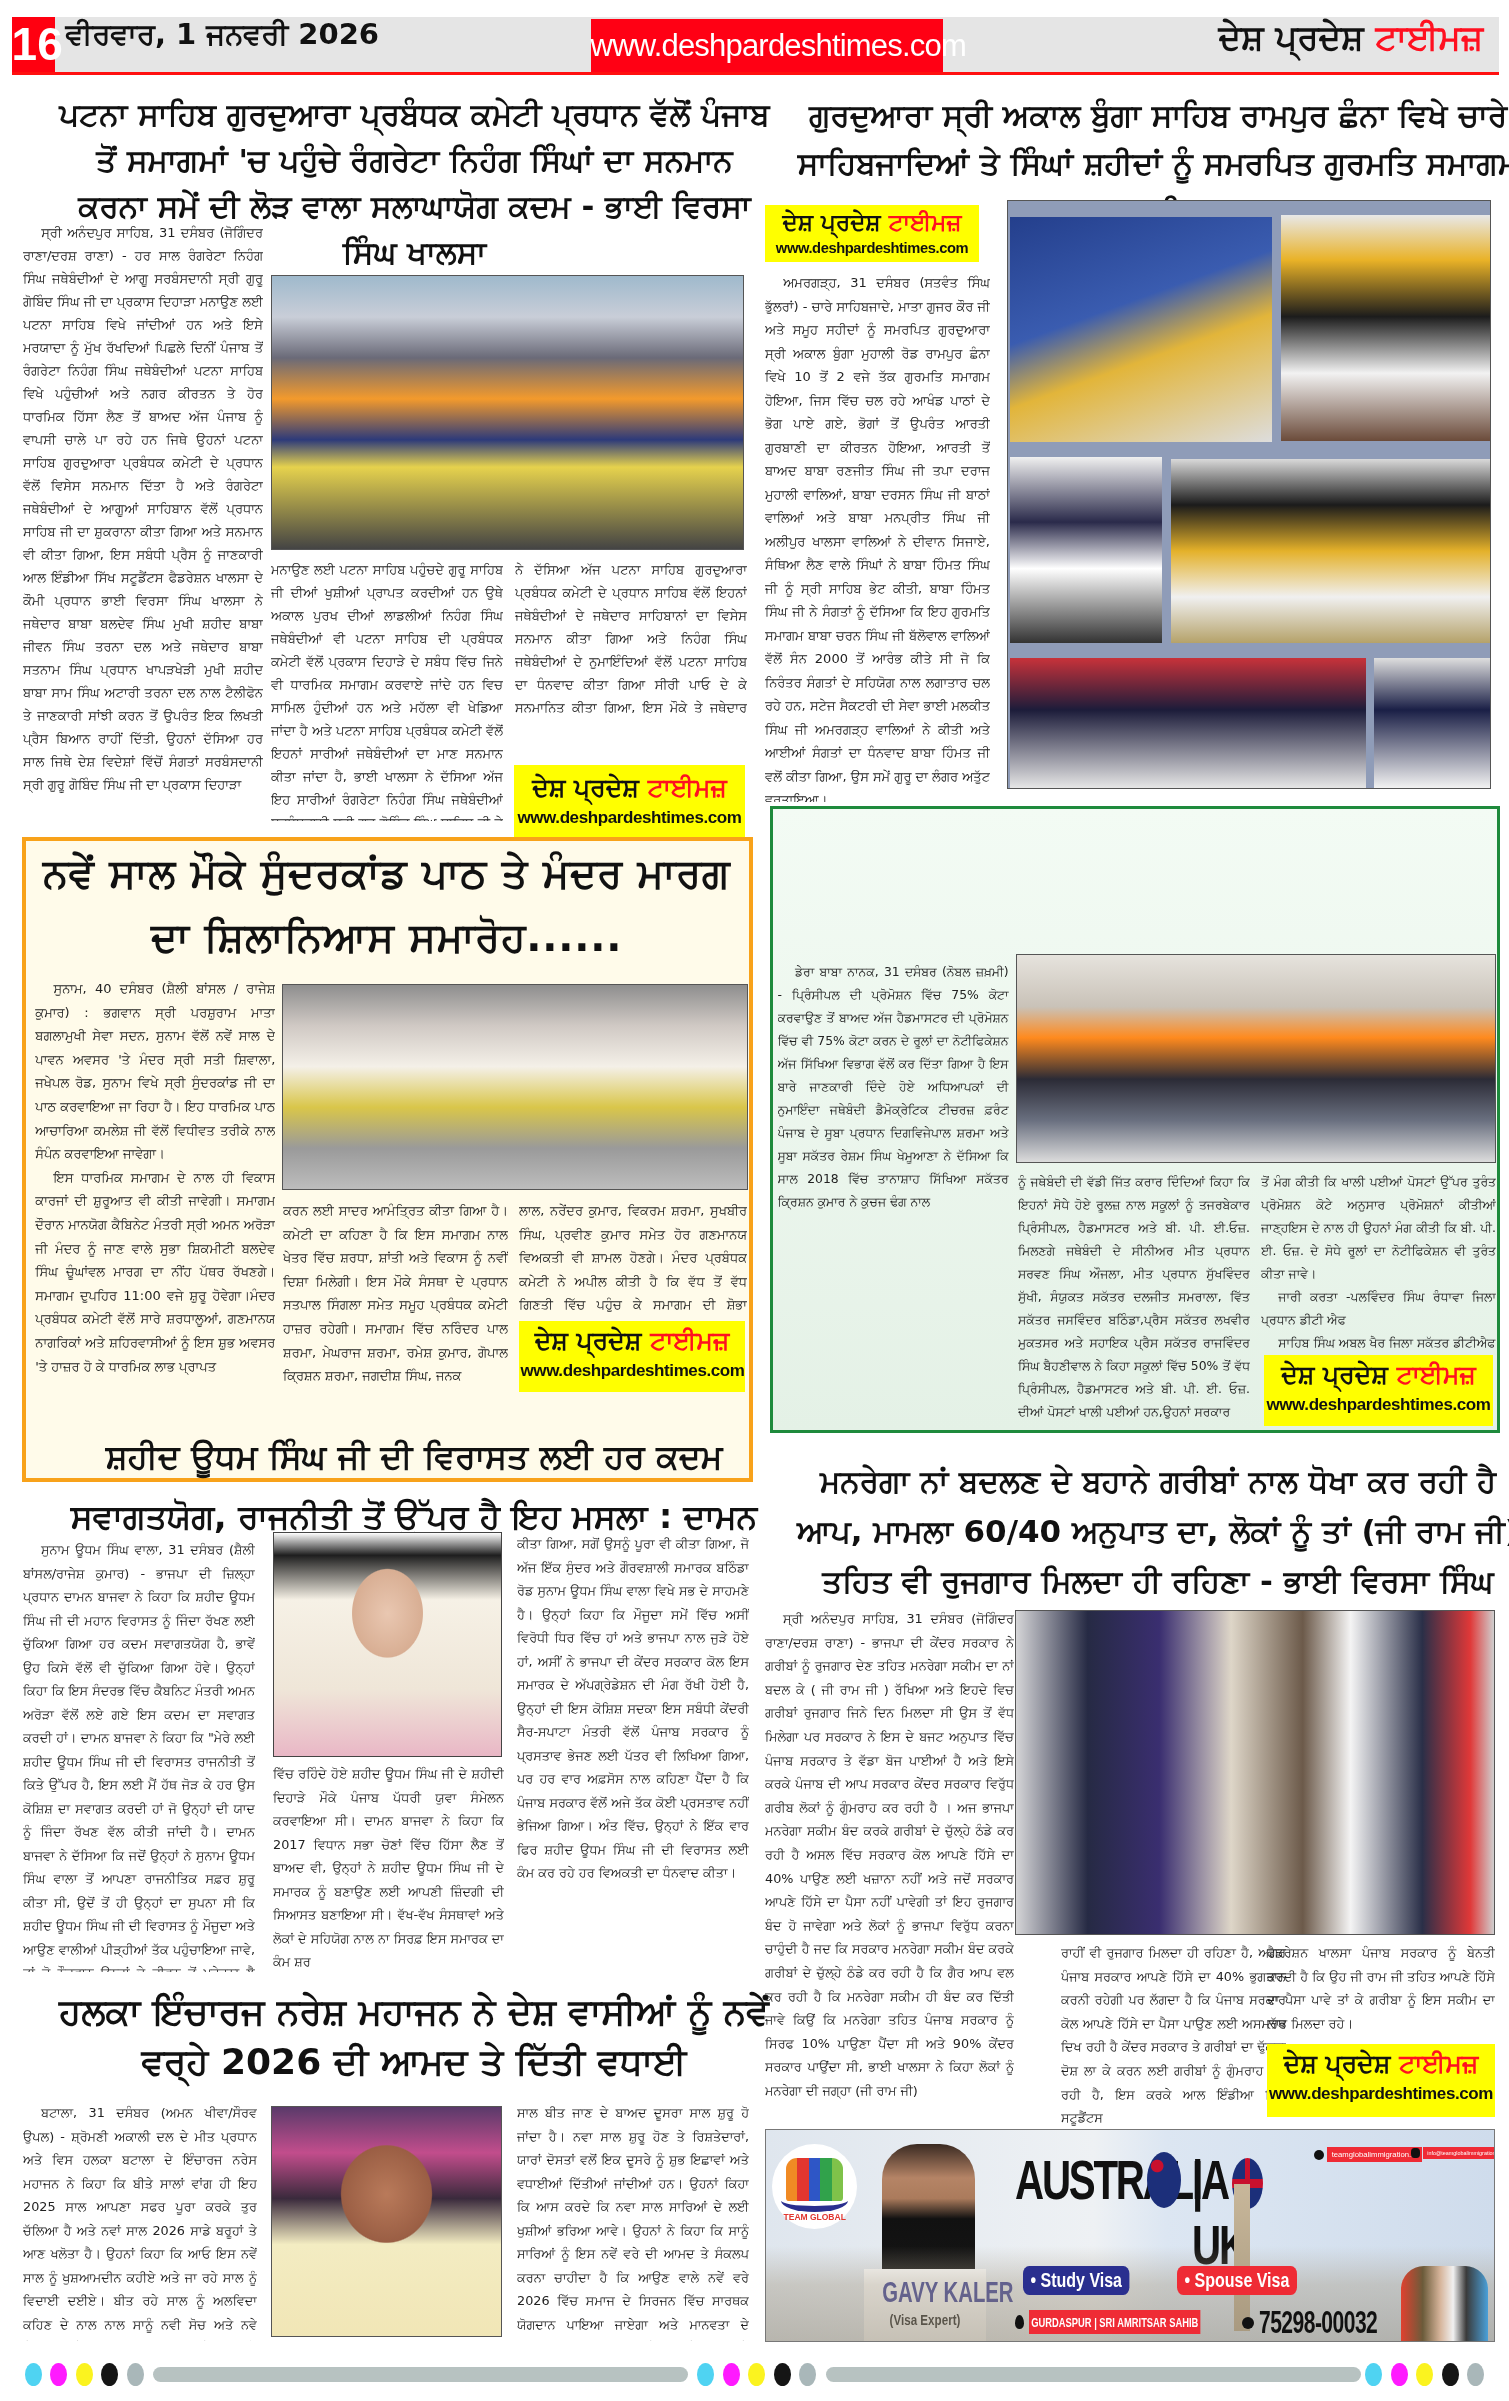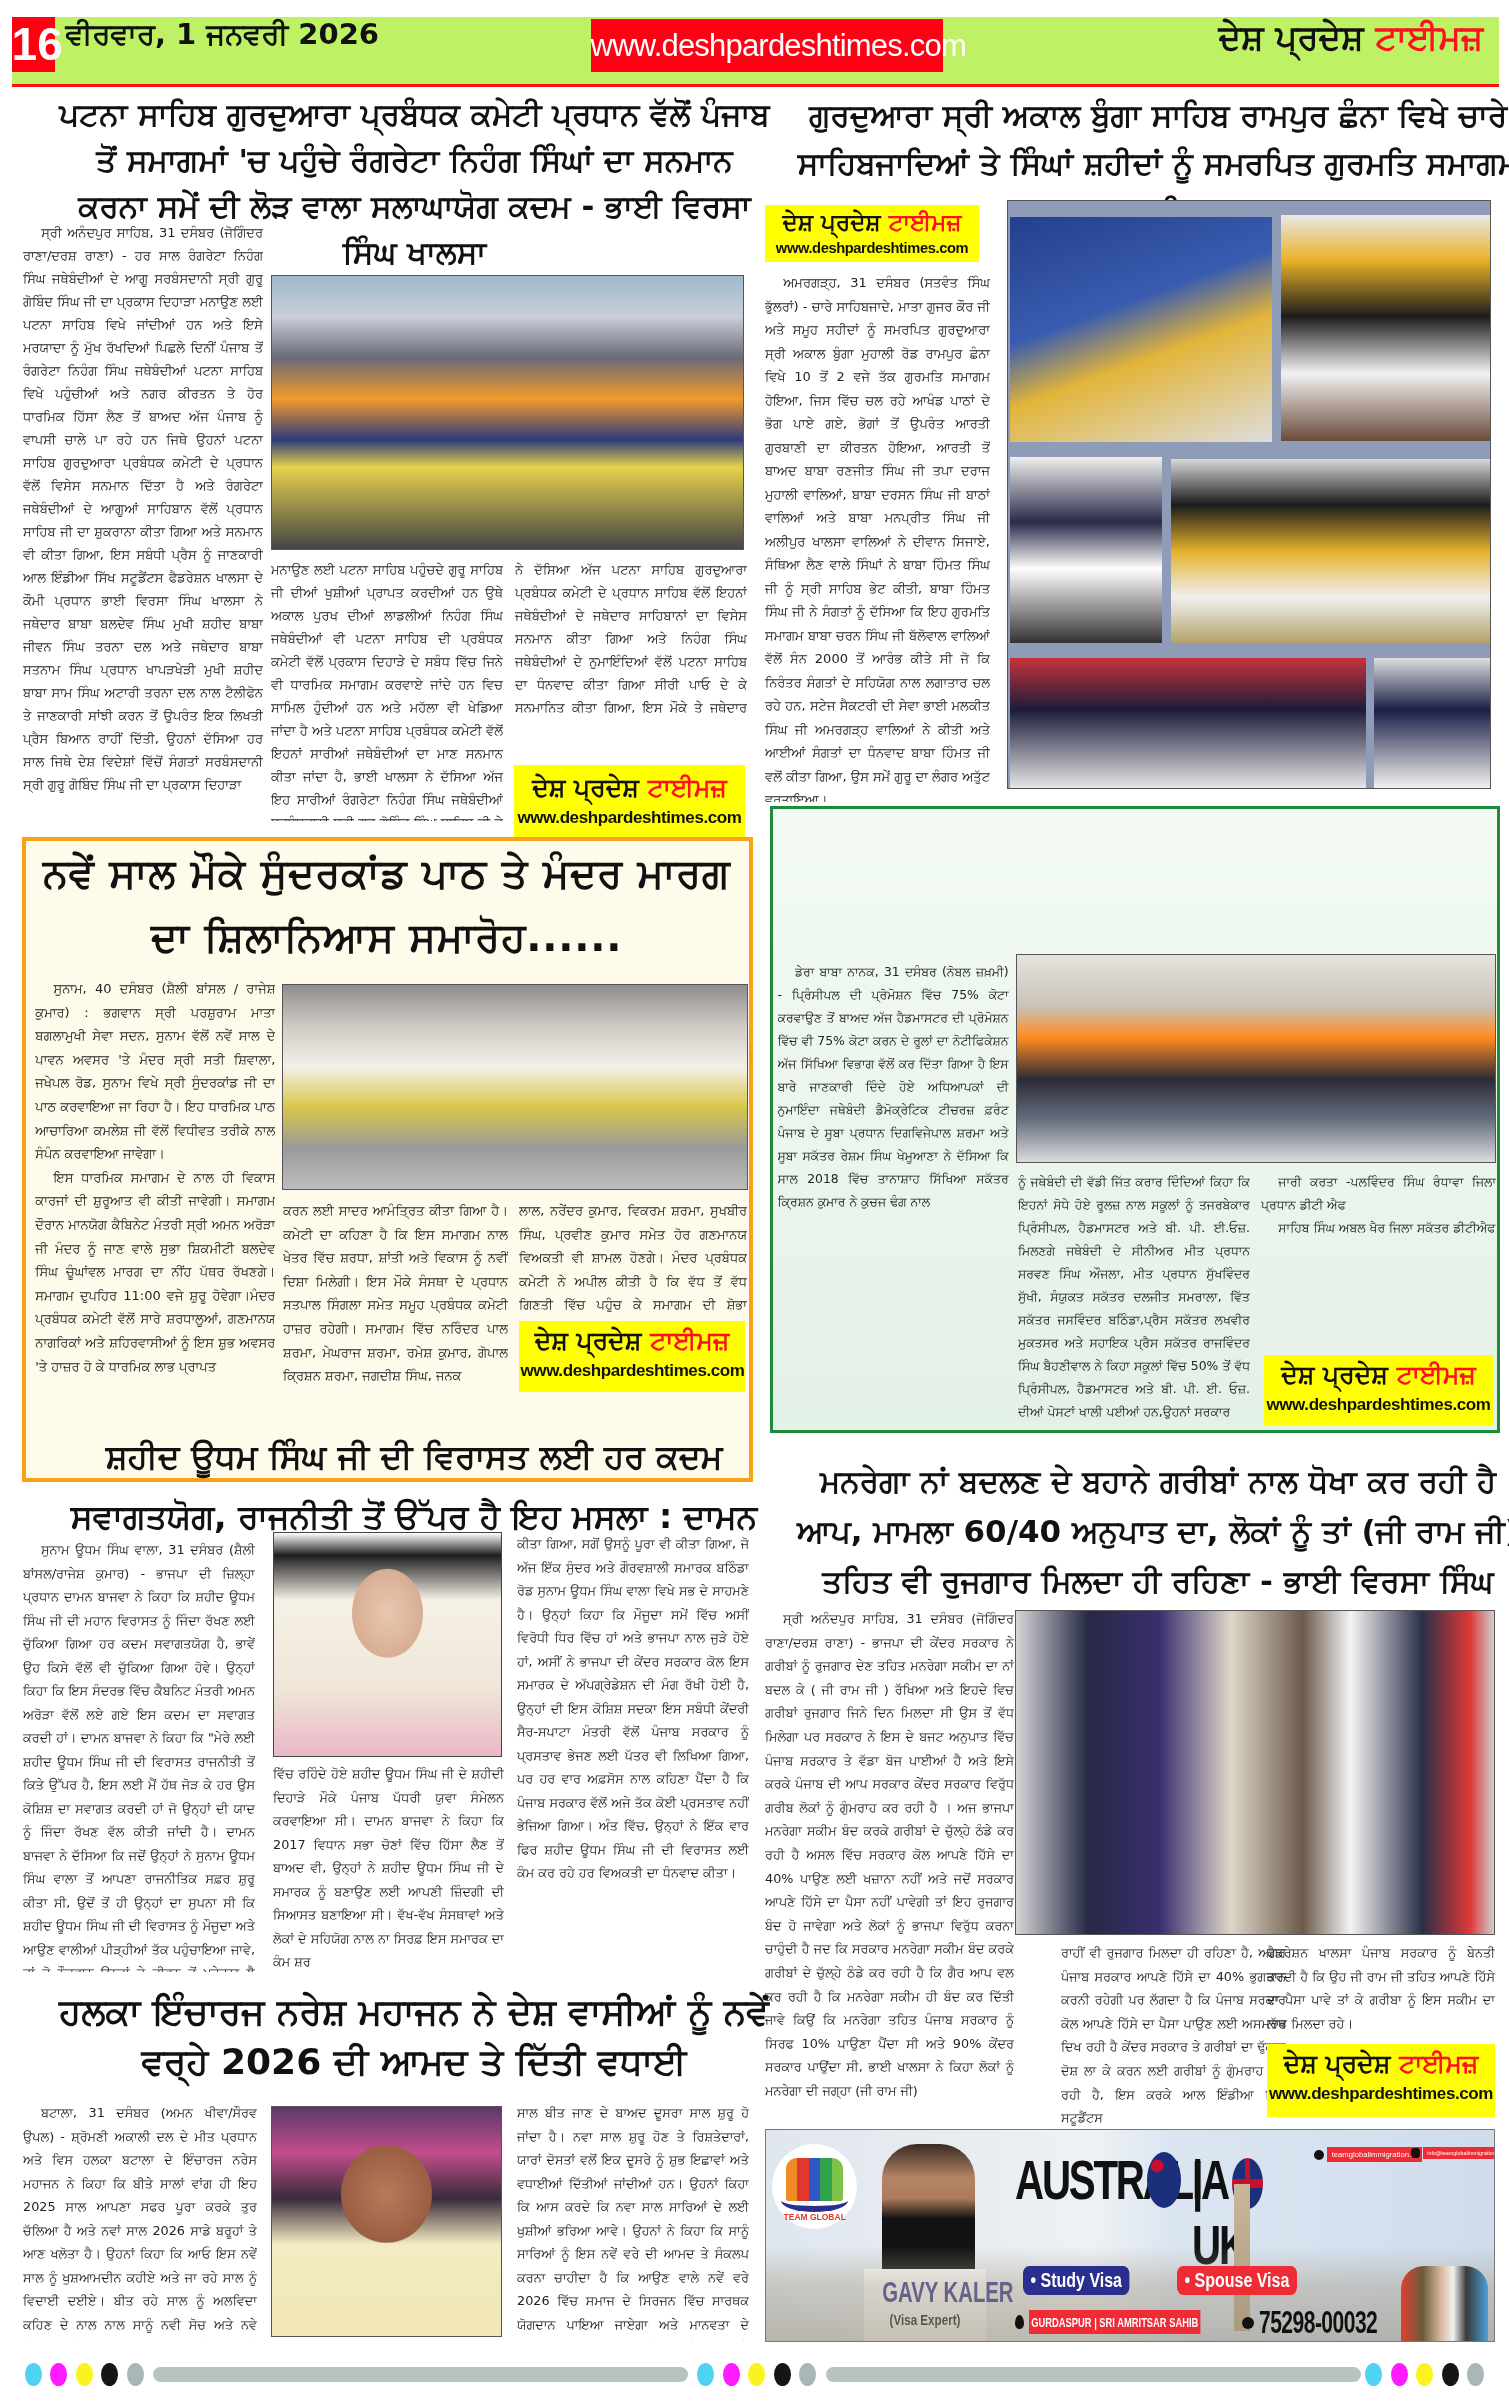--- a/index.html
+++ b/index.html
@@ -1,21 +1,21 @@
 <!DOCTYPE html>
 <html style="font-size:12.4px"><head>
 <meta charset="utf-8">
 <style>
   * { box-sizing: border-box; margin: 0; padding: 0; }
   html, body { width: 1510px; height: 2401px; background: #ffffff; overflow: hidden; }
   body { position: relative; font-family: "DejaVu Sans", sans-serif; color: #111; }
   .abs { position: absolute; }
 
   
-  .masthead { left: 11.6px; top: 17px; width: 1487px; height: 70px; background: #bef264; border-bottom: 3.1px solid #ff1010; }
+  .masthead { left: 11.6px; top: 17px; width: 1487px; height: 58px; background: #e5e5e5; border-bottom: 3.1px solid #ff1010; }
   .pg-num { left: 0; top: 0; width: 43px; height: 55px; background: #ff0010; color: #fff; font: bold 46px "Liberation Sans", sans-serif; text-align: center; line-height: 55px; }
   .pg-date { left: 54px; top: 0; height: 55px; line-height: 55px; font: bold 29px "DejaVu Sans", sans-serif; color: #111; }
   .pg-url { left: 579px; top: 1.5px; width: 352px; height: 53px; background: #ff0014; color: #fff; font: 31px "Liberation Sans", sans-serif; text-align: center; line-height: 53px; letter-spacing: -0.8px; }
   .pg-brand { right: 15.5px; top: 0; height: 55px; line-height: 55px; font: bold 34px "DejaVu Sans", sans-serif; }
   .brand-dark { color: #111; }
   .brand-red { color: #ff1020; }
 
   
   .headline { font-family: "DejaVu Sans", sans-serif; font-weight: bold; text-align: center; color: #111; }
   .h-big { font-size: 34px; line-height: 48px; margin-left: 27px; }
@@ -123,20 +123,21 @@
     <p>ਡੇਰਾ ਬਾਬਾ ਨਾਨਕ, 31 ਦਸੰਬਰ (ਨੋਬਲ ਜ਼ਖ਼ਮੀ) - ਪ੍ਰਿੰਸੀਪਲ ਦੀ ਪ੍ਰੋਮੋਸ਼ਨ ਵਿੱਚ 75% ਕੋਟਾ ਕਰਵਾਉਣ ਤੋਂ ਬਾਅਦ ਅੱਜ ਹੈਡਮਾਸਟਰ ਦੀ ਪ੍ਰੋਮੋਸ਼ਨ ਵਿੱਚ ਵੀ 75% ਕੋਟਾ ਕਰਨ ਦੇ ਰੂਲਾਂ ਦਾ ਨੋਟੀਫਿਕੇਸ਼ਨ ਅੱਜ ਸਿੱਖਿਆ ਵਿਭਾਗ ਵੱਲੋਂ ਕਰ ਦਿੱਤਾ ਗਿਆ ਹੈ ਇਸ ਬਾਰੇ ਜਾਣਕਾਰੀ ਦਿੰਦੇ ਹੋਏ ਅਧਿਆਪਕਾਂ ਦੀ ਨੁਮਾਇੰਦਾ ਜਥੇਬੰਦੀ ਡੈਮੋਕ੍ਰੇਟਿਕ ਟੀਚਰਜ਼ ਫ਼ਰੰਟ ਪੰਜਾਬ ਦੇ ਸੂਬਾ ਪ੍ਰਧਾਨ ਦਿਗਵਿਜੇਪਾਲ ਸ਼ਰਮਾ ਅਤੇ ਸੂਬਾ ਸਕੱਤਰ ਰੇਸ਼ਮ ਸਿੰਘ ਖੇਮੂਆਣਾ ਨੇ ਦੱਸਿਆ ਕਿ ਸਾਲ 2018 ਵਿੱਚ ਤਾਨਾਸ਼ਾਹ ਸਿੱਖਿਆ ਸਕੱਤਰ ਕ੍ਰਿਸ਼ਨ ਕੁਮਾਰ ਨੇ ਕੁਚਜ ਢੰਗ ਨਾਲ</p>
   </div>
   <div class="abs photo" style="left:243px; top:145px; width:480px; height:209px;">
     <div class="photo-inner" style="background:linear-gradient(180deg,#e6e3dd 0%,#c9c2b8 25%,#ff8a1e 40%,#2b2b36 60%,#6a7080 80%,#dcdcdc 100%);"></div>
   </div>
 
   <div class="abs col" style="left:245px; top:361px; width:232px; font-size:12.4px; line-height:23px; height:260px; overflow:hidden;">
     <p style="text-indent:0">ਨੂੰ ਜਥੇਬੰਦੀ ਦੀ ਵੱਡੀ ਜਿੱਤ ਕਰਾਰ ਦਿੰਦਿਆਂ ਕਿਹਾ ਕਿ ਇਹਨਾਂ ਸੋਧੇ ਹੋਏ ਰੂਲਜ਼ ਨਾਲ ਸਕੂਲਾਂ ਨੂੰ ਤਜਰਬੇਕਾਰ ਪ੍ਰਿੰਸੀਪਲ, ਹੈਡਮਾਸਟਰ ਅਤੇ ਬੀ. ਪੀ. ਈ.ਓਜ਼. ਮਿਲਣਗੇ ਜਥੇਬੰਦੀ ਦੇ ਸੀਨੀਅਰ ਮੀਤ ਪ੍ਰਧਾਨ ਸਰਵਣ ਸਿੰਘ ਔਜਲਾ, ਮੀਤ ਪ੍ਰਧਾਨ ਸੁੱਖਵਿੰਦਰ ਸੁੱਖੀ, ਸੰਯੁਕਤ ਸਕੱਤਰ ਦਲਜੀਤ ਸਮਰਾਲਾ, ਵਿੱਤ ਸਕੱਤਰ ਜਸਵਿੰਦਰ ਬਠਿੰਡਾ,ਪ੍ਰੈਸ ਸਕੱਤਰ ਲਖਵੀਰ ਮੁਕਤਸਰ ਅਤੇ ਸਹਾਇਕ ਪ੍ਰੈਸ ਸਕੱਤਰ ਰਾਜਵਿੰਦਰ ਸਿੰਘ ਬੈਹਣੀਵਾਲ ਨੇ ਕਿਹਾ ਸਕੂਲਾਂ ਵਿੱਚ 50% ਤੋਂ ਵੱਧ ਪ੍ਰਿੰਸੀਪਲ, ਹੈਡਮਾਸਟਰ ਅਤੇ ਬੀ. ਪੀ. ਈ. ਓਜ਼. ਦੀਆਂ ਪੋਸਟਾਂ ਖਾਲੀ ਪਈਆਂ ਹਨ,ਉਹਨਾਂ ਸਰਕਾਰ</p>
   </div>
   <div class="abs col" style="left:488px; top:361px; width:235px; font-size:12.4px; line-height:23px; height:178px; overflow:hidden;">
+    <p style="text-indent:0">ਤੋਂ ਮੰਗ ਕੀਤੀ ਕਿ ਖਾਲੀ ਪਈਆਂ ਪੋਸਟਾਂ ਉੱਪਰ ਤੁਰੰਤ ਪ੍ਰੋਮੋਸ਼ਨ ਕੋਟੇ ਅਨੁਸਾਰ ਪ੍ਰੋਮੋਸ਼ਨਾਂ ਕੀਤੀਆਂ ਜਾਣ੍ਹਇਸ ਦੇ ਨਾਲ ਹੀ ਉਹਨਾਂ ਮੰਗ ਕੀਤੀ ਕਿ ਬੀ. ਪੀ. ਈ. ਓਜ਼. ਦੇ ਸੋਧੇ ਰੂਲਾਂ ਦਾ ਨੋਟੀਫਿਕੇਸ਼ਨ ਵੀ ਤੁਰੰਤ ਕੀਤਾ ਜਾਵੇ।</p>
     <p>ਜਾਰੀ ਕਰਤਾ -ਪਲਵਿੰਦਰ ਸਿੰਘ ਰੰਧਾਵਾ ਜਿਲਾ ਪ੍ਰਧਾਨ ਡੀਟੀ ਐਫ</p>
     <p>ਸਾਹਿਬ ਸਿੰਘ ਅਬਲ ਖੈਰ ਜਿਲਾ ਸਕੱਤਰ ਡੀਟੀਐਫ</p>
   </div>
   <div class="abs logo-box" style="left:491px; top:546px; width:229px; height:71px; padding:1.5px;">
     <div class="logo-title" style="font-size:25px; line-height:36px;"><span>ਦੇਸ਼ ਪ੍ਰਦੇਸ਼ </span><span class="brand-red">ਟਾਈਮਜ਼</span></div>
     <div class="logo-url" style="font-size:17px; line-height:23px;">www.deshpardeshtimes.com</div>
   </div>
 </div>
 
 <div class="abs headline h-big" style="left:23px; top:1427px; width:728px; font-size:33px; line-height:60px;">ਸ਼ਹੀਦ ਊਧਮ ਸਿੰਘ ਜੀ ਦੀ ਵਿਰਾਸਤ ਲਈ ਹਰ ਕਦਮ ਸਵਾਗਤਯੋਗ, ਰਾਜਨੀਤੀ ਤੋਂ ਉੱਪਰ ਹੈ ਇਹ ਮਸਲਾ : ਦਾਮਨ ਬਾਜਵਾ</div>

